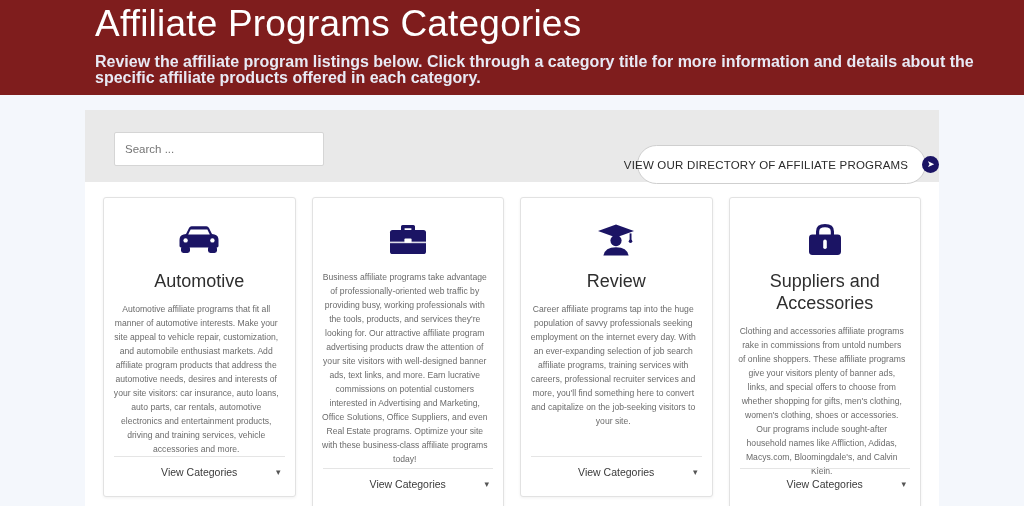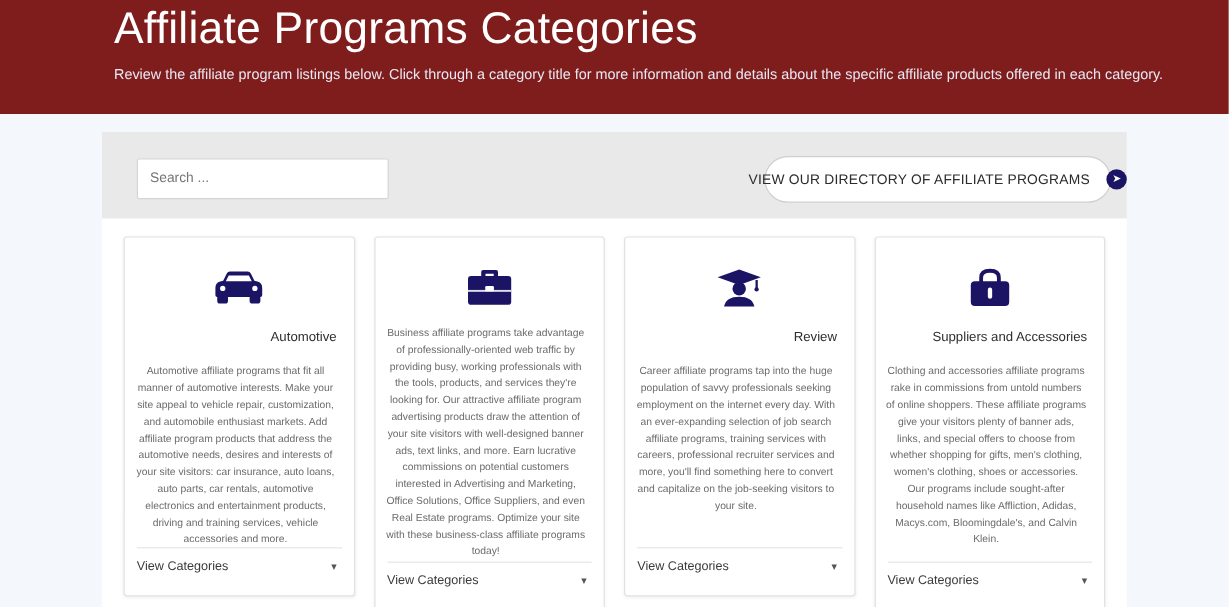--- a/index.html
+++ b/index.html
@@ -35,22 +35,22 @@
     padding-top: 2px;
     font-size: 37px;
     font-weight: 400;
     letter-spacing: 0.2px;
     line-height: 44px;
     color: #ffffff;
   }
   .hero-sub {
     margin: 0;
     padding-top: 8px;
-    font-size: 12px;
-    font-weight: 400;
+    font-size: 16px;
+    font-weight: 700;
     line-height: 16px;
     color: #e8e9f4;
   }
 
   
   .content {
     position: absolute;
     left: 85px;
     top: 110px;
     width: 854px;
@@ -76,21 +76,21 @@
     border-radius: 2px;
     font-family: "Liberation Sans", sans-serif;
     font-size: 11.5px;
     color: #9b9b9b;
     padding: 0 10px;
     outline: none;
   }
   .cta-button {
     position: absolute;
     right: 13px;
-    top: 20px;
+    top: 35px;
     width: 289px;
     height: 39px;
     background: #ffffff;
     border: 1px solid #cfcfcf;
     border-radius: 20px;
     display: flex;
     align-items: center;
     justify-content: center;
     gap: 14px;
     cursor: pointer;
@@ -138,43 +138,43 @@
   .card-icon {
     margin: 22px auto 0 auto;
     height: 40px;
     display: flex;
     align-items: center;
     justify-content: center;
     color: #1b1464;
   }
   .card-title {
     margin: 10px 14px 0 14px;
-    text-align: right;
-    font-size: 11px;
+    text-align: center;
+    font-size: 18px;
     font-weight: 400;
     color: #2e2e2e;
     line-height: 22px;
   }
   .card-desc {
     margin: 10px 14px 0 8px;
     text-align: center;
     font-size: 8.6px;
     line-height: 14px;
     color: #6b6b6b;
   }
   .card-footer {
     position: absolute;
     left: 10px;
     right: 10px;
     bottom: 18px;
     border-top: 1px solid #e5e5e5;
     padding-top: 9px;
     display: flex;
     align-items: center;
-    justify-content: flex-start;
+    justify-content: center;
     cursor: pointer;
   }
   .card-footer .label {
     font-size: 10.5px;
     color: #3a3a3a;
   }
   .card-footer .chev {
     position: absolute;
     right: 4px;
     font-size: 9px;

